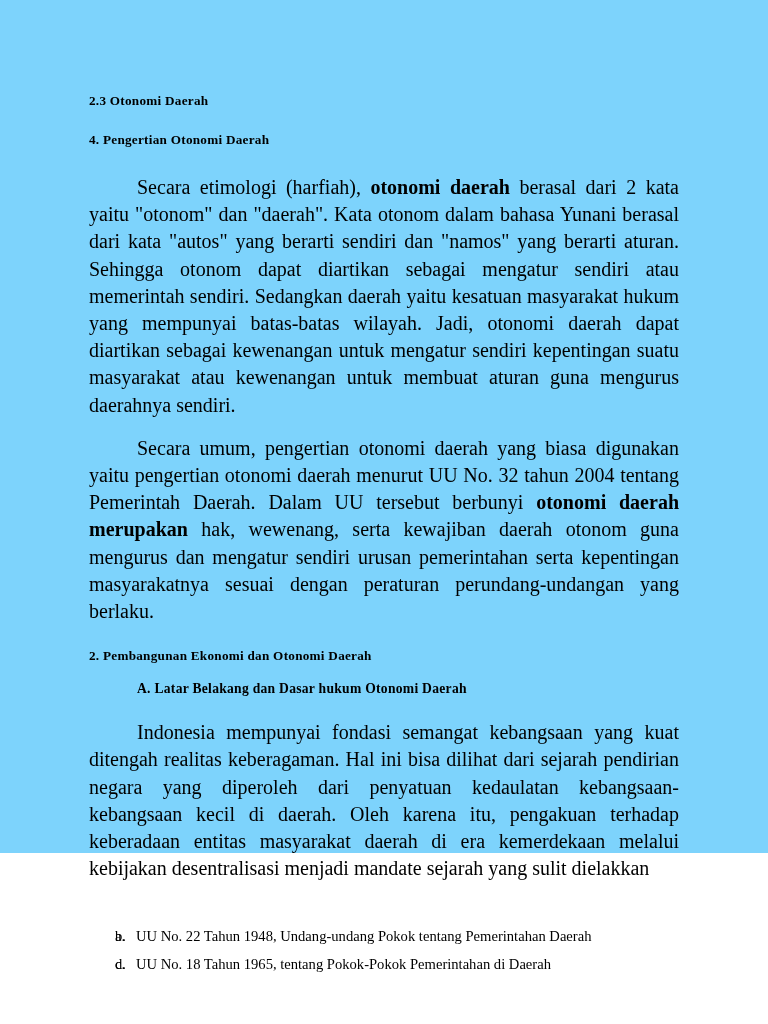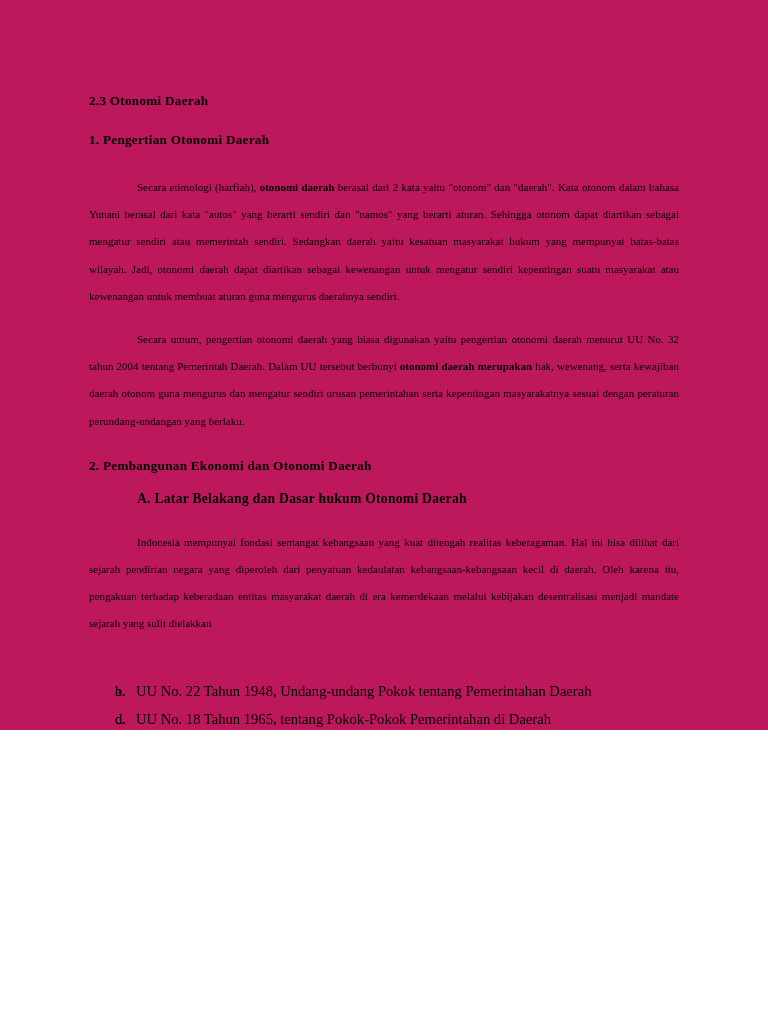--- a/index.html
+++ b/index.html
@@ -11,22 +11,22 @@
   body {
     width: 768px;
     height: 1024px;
     overflow: hidden;
     font-family: "Liberation Serif", "DejaVu Serif", serif;
     color: #000000;
   }
   .page {
     position: relative;
     width: 768px;
-    height: 730px;
-    background: #be185d;
+    height: 853px;
+    background: #7dd3fc;
     box-sizing: border-box;
     padding: 92px 89px 0 89px;
   }
   .doc-body {
     width: 590px;
   }
   .heading {
     font-weight: bold;
     font-size: 13.2px;
     line-height: 17px;
@@ -40,21 +40,21 @@
     margin-bottom: 8px;
   }
   .heading-sub {
     margin-top: 16px;
     margin-bottom: 22px;
     padding-left: 48px;
     font-size: 13.6px;
   }
   p.para {
     margin: 0 0 5px 0;
-    font-size: 11px;
+    font-size: 20px;
     line-height: 27.2px;
     text-align: justify;
     text-justify: inter-word;
     text-indent: 48px;
     hyphens: none;
   }
   .spacer-sm { height: 11px; }
   .spacer-md { height: 17px; }
   .spacer-lg { height: 24px; }
   b, .b { font-weight: bold; }
@@ -79,21 +79,21 @@
   }
 </style>
 </head>
 <body>
 
 <div class="page">
   <div class="doc-body">
 
     <h2 class="heading heading-1">2.3 Otonomi Daerah</h2>
 
-    <h3 class="heading heading-2">1. Pengertian Otonomi Daerah</h3>
+    <h3 class="heading heading-2">4. Pengertian Otonomi Daerah</h3>
 
     <p class="para"><span>Secara etimologi (harfiah), </span><b>otonomi daerah</b><span> berasal dari 2 kata yaitu "otonom" dan "daerah". Kata otonom dalam bahasa Yunani berasal dari kata "autos" yang berarti sendiri dan "namos" yang berarti aturan. Sehingga otonom dapat diartikan sebagai mengatur sendiri atau memerintah sendiri. Sedangkan daerah yaitu kesatuan masyarakat hukum yang mempunyai batas-batas wilayah. Jadi, otonomi daerah dapat diartikan sebagai kewenangan untuk mengatur sendiri kepentingan suatu masyarakat atau kewenangan untuk membuat aturan guna mengurus daerahnya sendiri.</span></p>
 
     <div class="spacer-sm"></div>
 
     <p class="para"><span>Secara umum, pengertian otonomi daerah yang biasa digunakan yaitu pengertian otonomi daerah menurut UU No. 32 tahun 2004 tentang Pemerintah Daerah. Dalam UU tersebut berbunyi </span><b>otonomi daerah merupakan</b><span> hak, wewenang, serta kewajiban daerah otonom guna mengurus dan mengatur sendiri urusan pemerintahan serta kepentingan masyarakatnya sesuai dengan peraturan perundang-undangan yang berlaku.</span></p>
 
     <div class="spacer-md"></div>
 
     <h3 class="heading heading-section">2. Pembangunan Ekonomi dan Otonomi Daerah</h3>

